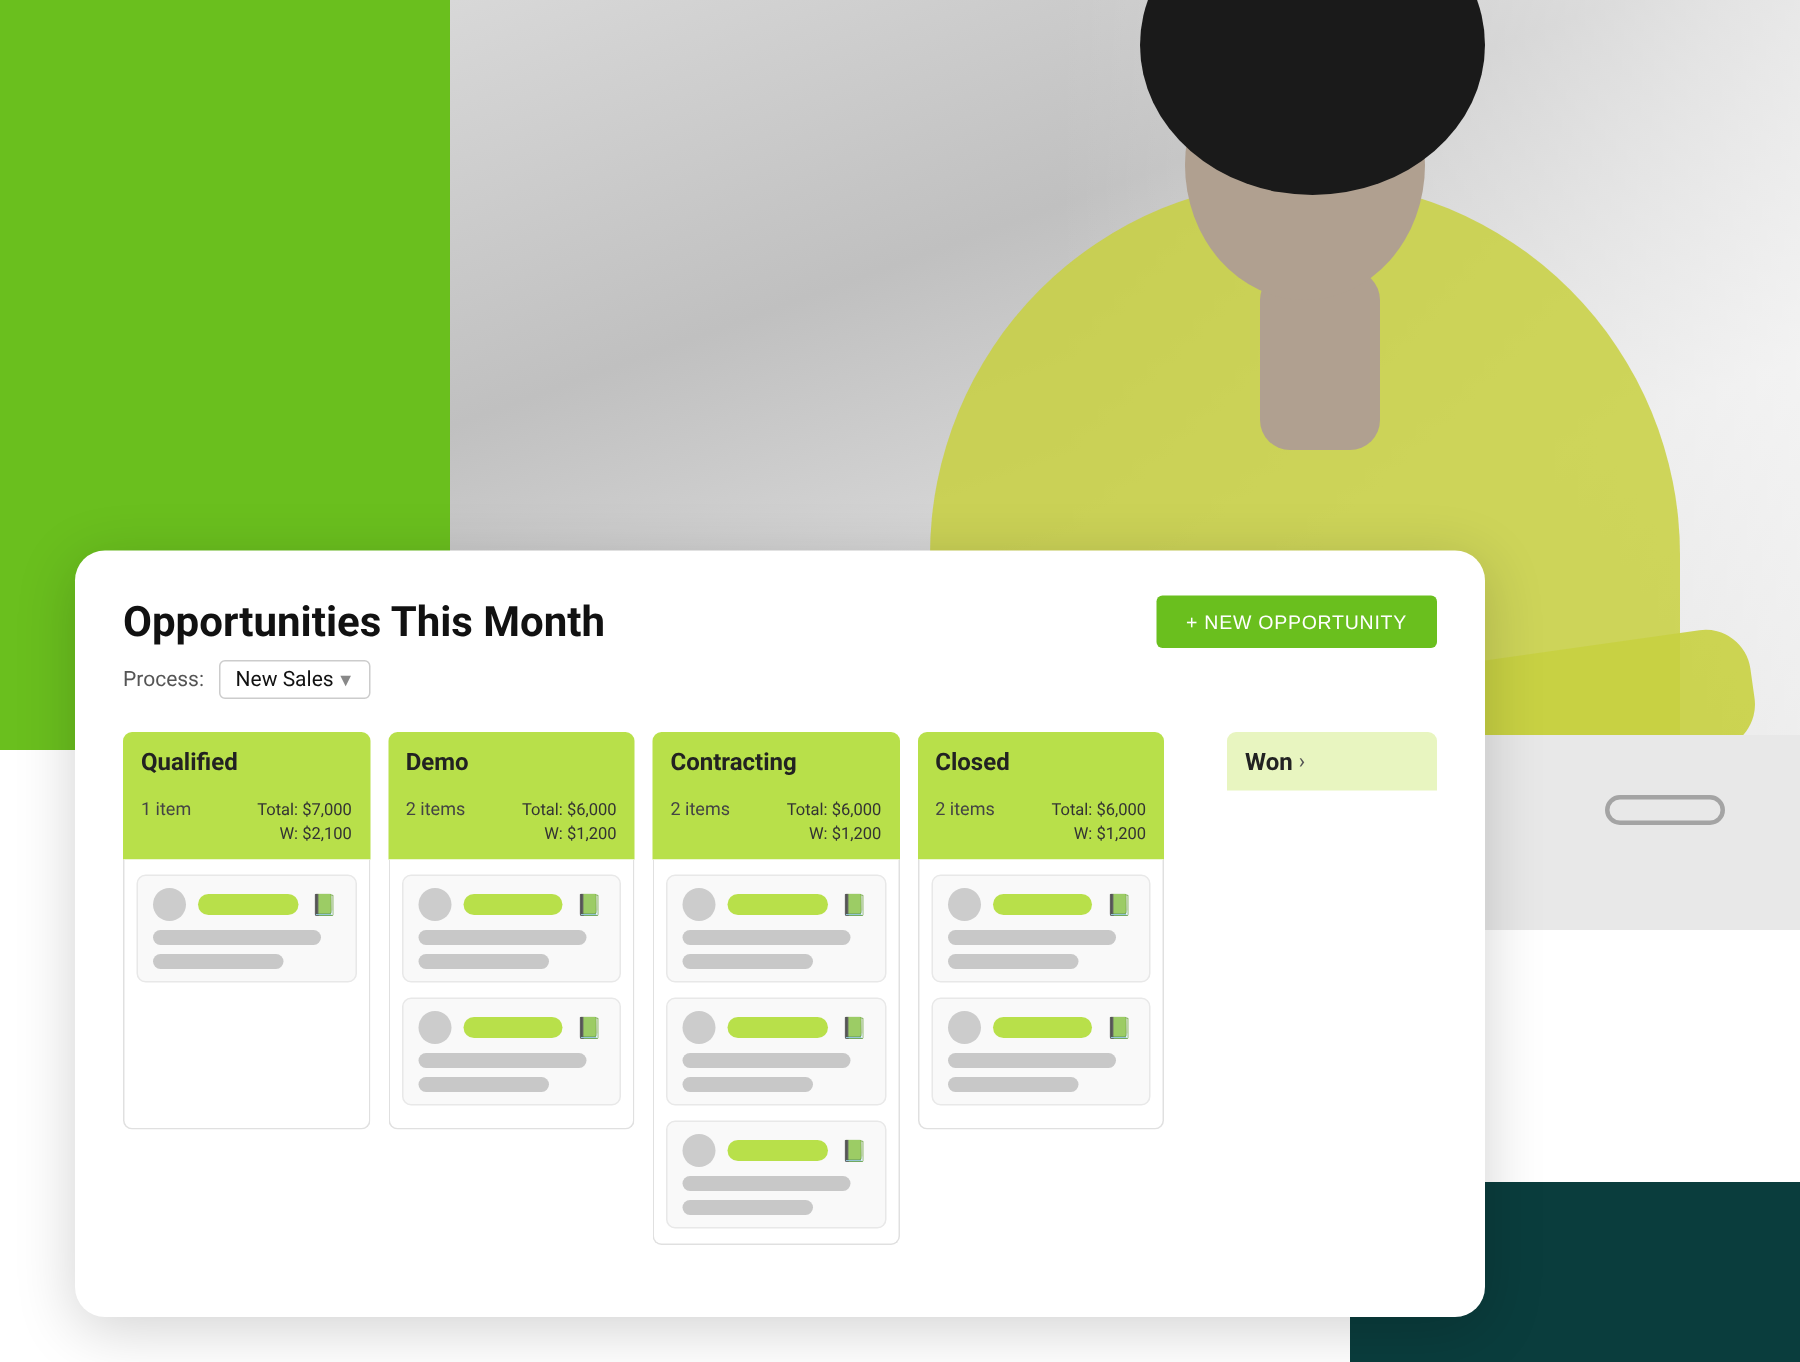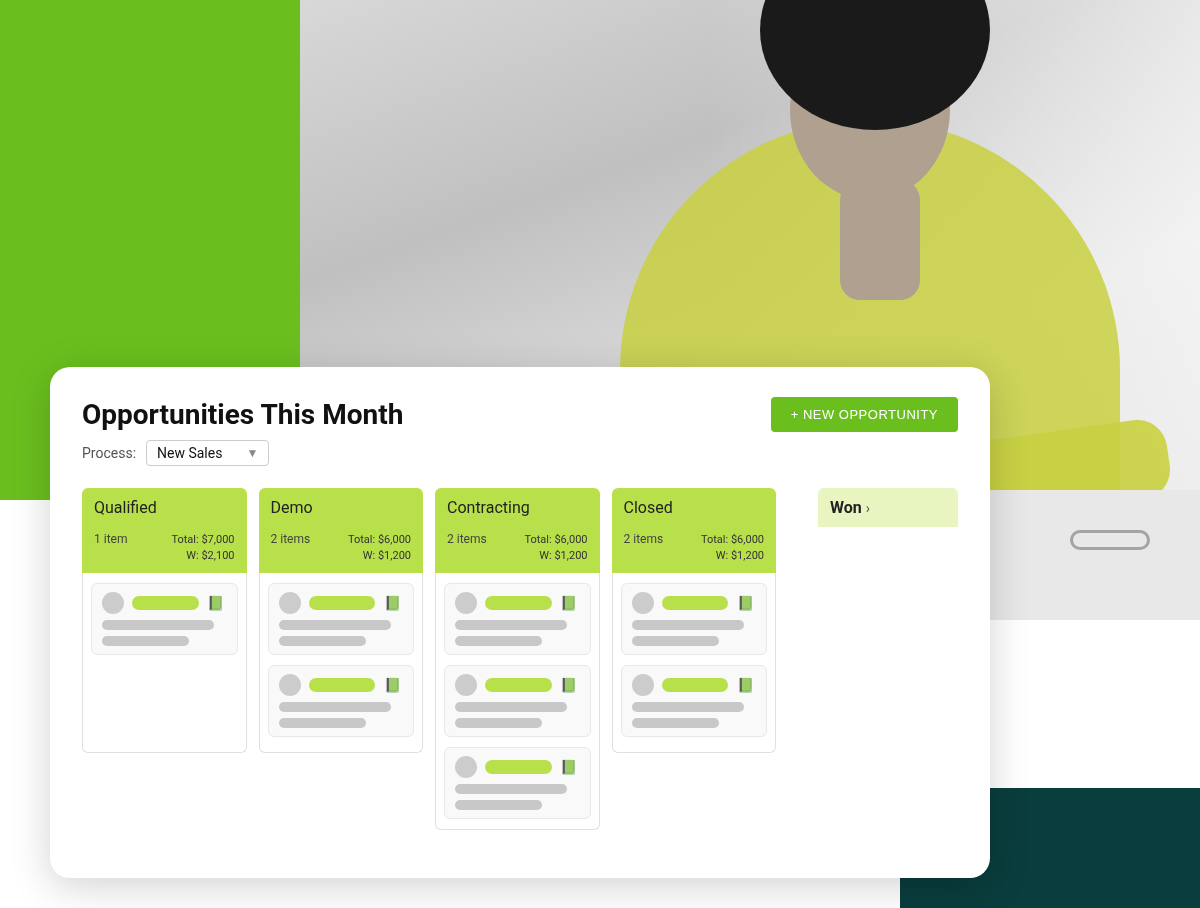--- a/index.html
+++ b/index.html
@@ -92,21 +92,21 @@
     }
 
     .process-label {
       font-size: 14px;
       color: #555;
     }
 
     .process-select {
       display: flex;
       align-items: center;
-      gap: 24px;
+      gap: 2px;
       border: 1px solid #ccc;
       border-radius: 4px;
       padding: 4px 10px;
       font-size: 14px;
       color: #111;
       cursor: pointer;
       background: #fff;
     }
 
     .process-select-arrow {
@@ -134,21 +134,21 @@
       padding: 10px 12px;
       border-radius: 6px 6px 0 0;
     }
 
     .col-header-green {
       background: #b8e04a;
     }
 
     .col-title {
       font-size: 16px;
-      font-weight: 400;
+      font-weight: 700;
       color: #222;
     }
 
     .col-meta {
       display: flex;
       justify-content: space-between;
       align-items: flex-start;
       margin-top: 15px;
     }
 

